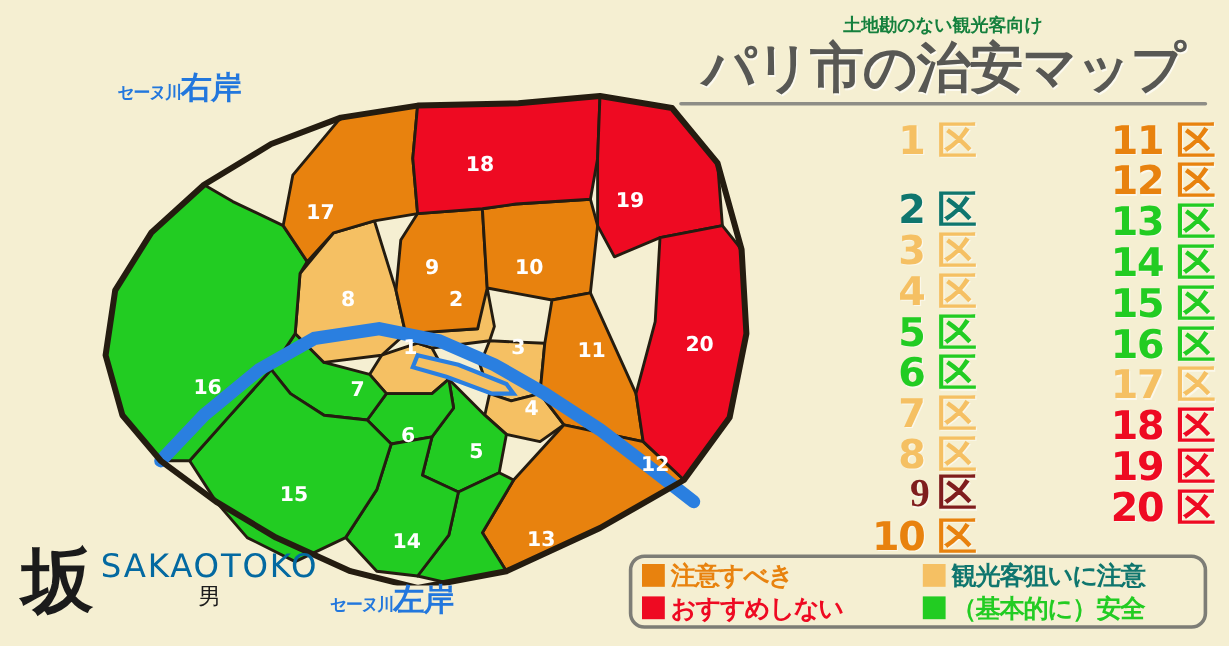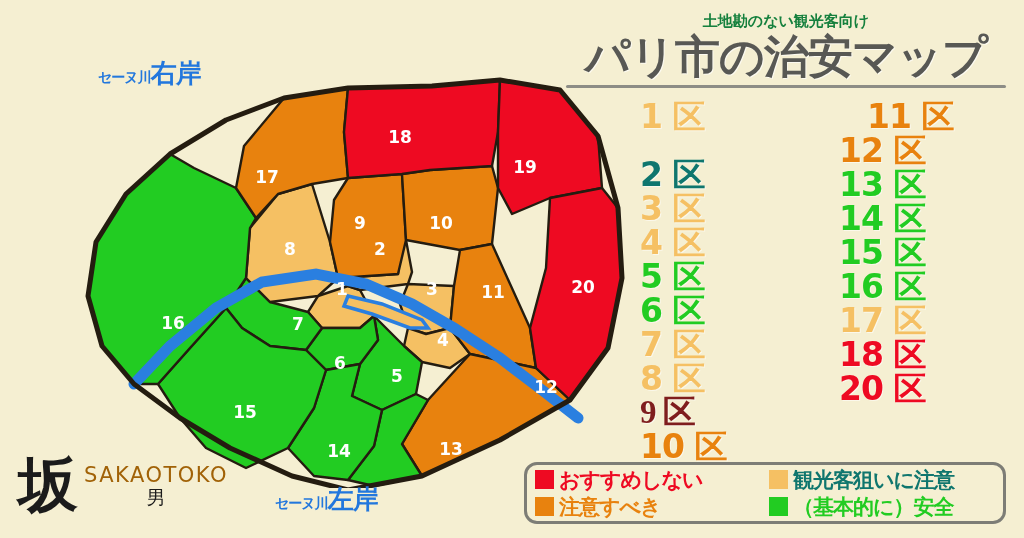--- a/index.html
+++ b/index.html
@@ -28,35 +28,35 @@
   #bank-right{left:98px;top:56px;}
   #bank-left{left:275px;top:482px;}
 
   
   .logo{position:absolute;left:18px;top:458px;display:flex;align-items:flex-end;}
   .logo-kanji{
     font-family:"DejaVu Serif","Liberation Serif",serif;
     font-size:60px;line-height:0.92;color:#1b1b1b;font-weight:bold;
   }
   .logo-right{margin-left:6px;padding-bottom:6px;}
-  .logo-rom{font-size:21px;color:#a16207;letter-spacing:1.5px;line-height:1;}
+  .logo-rom{font-size:27px;color:#0369a1;letter-spacing:1.5px;line-height:1;}
   .logo-sub{font-family:"DejaVu Serif","Liberation Serif",serif;font-size:19px;color:#1b1b1b;text-align:center;margin-top:2px;line-height:1;}
 
   
   .header{position:absolute;left:560px;top:12px;width:452px;text-align:center;}
   .subtitle{font-size:15px;color:#15803d;font-weight:bold;letter-spacing:0px;}
   .title{
     font-size:45px;font-weight:bold;color:#585854;letter-spacing:-1px;
     line-height:1.08;margin-top:2px;
     text-shadow:1px 1px 0 #ffffffaa;
   }
   .title-rule{height:3px;background:#8d8d86;margin:3px 6px 0 6px;border-radius:2px;}
 
   
-  .list{position:absolute;left:560px;top:100px;width:452px;display:flex;}
+  .list{position:absolute;left:560px;top:100px;width:452px;display:flex;text-align:right;}
   .list-col{flex:1;display:flex;flex-direction:column;}
   .list-col.left{padding-left:80px;}
   .list-col.right{padding-left:26px;}
   .list-item{
     font-size:33px;font-weight:bold;line-height:33px;height:34px;
     letter-spacing:-1px;white-space:nowrap;
     text-shadow:1px 1px 0 rgba(255,255,255,.55);
   }
 
   
@@ -169,34 +169,35 @@
       </div>
     <div class="list-col right" id="col-right">
         <div class="list-item" style="color: rgb(232, 130, 14); margin-left: 28px;">11 区</div>
         <div class="list-item" style="color: rgb(232, 130, 14);">12 区</div>
         <div class="list-item" style="color: rgb(34, 204, 34);">13 区</div>
         <div class="list-item" style="color: rgb(34, 204, 34);">14 区</div>
         <div class="list-item" style="color: rgb(34, 204, 34);">15 区</div>
         <div class="list-item" style="color: rgb(34, 204, 34);">16 区</div>
         <div class="list-item" style="color: rgb(245, 192, 99);">17 区</div>
         <div class="list-item" style="color: rgb(238, 10, 34);">18 区</div>
+        <div class="list-item" style="color: rgb(238, 10, 34);">19 区</div>
         <div class="list-item" style="color: rgb(238, 10, 34);">20 区</div>
       </div>
   </div>
 
   <div class="legend">
     <div class="legend-col c1" id="legend-col-1">
         <div class="legend-row">
+          <span class="swatch" style="background: rgb(232, 130, 14);"></span>
+          <span class="legend-txt" style="color: rgb(232, 130, 14);">注意すべき</span>
+        </div>
+        <div class="legend-row">
           <span class="swatch" style="background: rgb(238, 10, 34);"></span>
           <span class="legend-txt" style="color: rgb(238, 10, 34);">おすすめしない</span>
         </div>
-        <div class="legend-row">
-          <span class="swatch" style="background: rgb(232, 130, 14);"></span>
-          <span class="legend-txt" style="color: rgb(232, 130, 14);">注意すべき</span>
-        </div>
       </div>
     <div class="legend-col c2" id="legend-col-2">
         <div class="legend-row">
           <span class="swatch" style="background: rgb(245, 192, 99);"></span>
           <span class="legend-txt" style="color: #0f766e;">観光客狙いに注意</span>
         </div>
         <div class="legend-row">
           <span class="swatch" style="background: rgb(34, 204, 34);"></span>
           <span class="legend-txt" style="color: rgb(34, 204, 34);">（基本的に）安全</span>
         </div>

